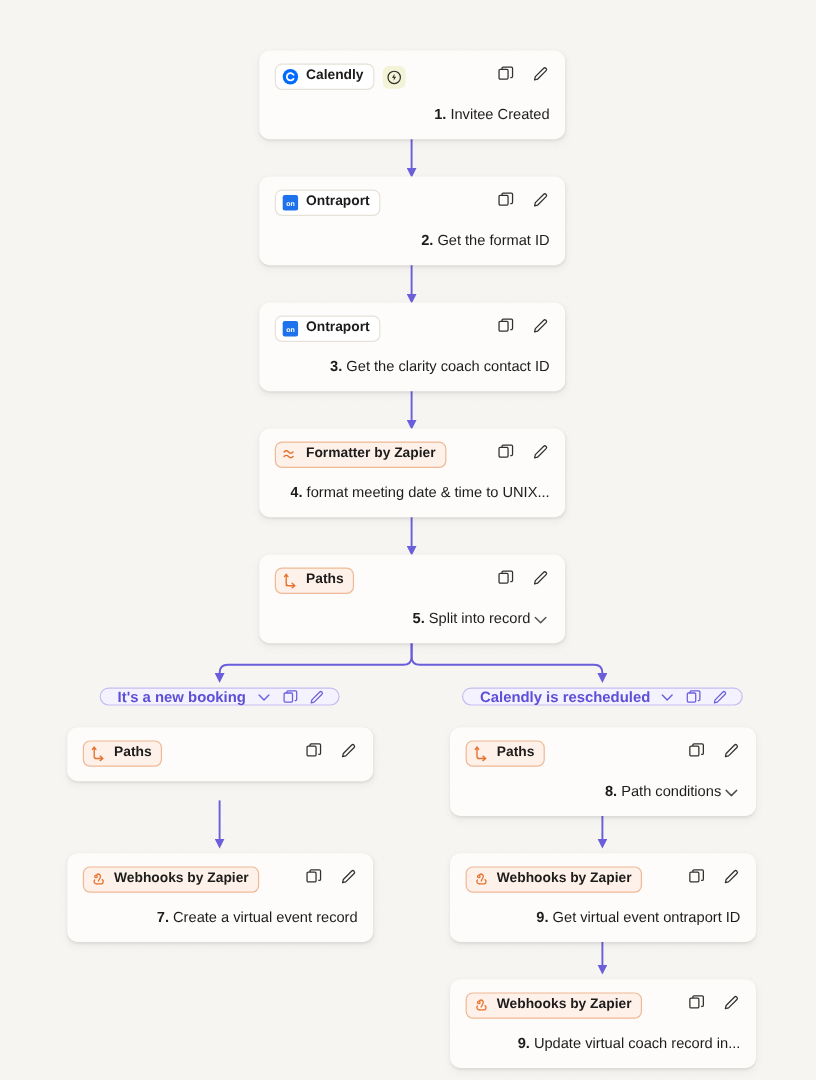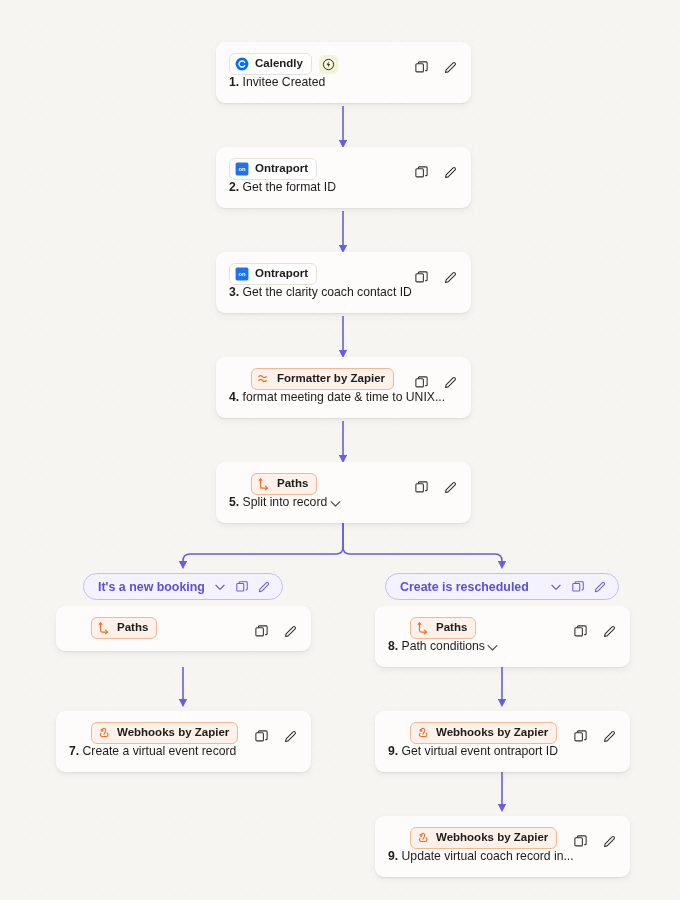--- a/index.html
+++ b/index.html
@@ -36,21 +36,21 @@
     position: absolute;
     background: #fdfcfa;
     border-radius: 9px;
     box-shadow: 0 1px 2px rgba(20,16,10,0.07), 0 3px 8px rgba(20,16,10,0.05);
     z-index: 2;
     box-sizing: border-box;
     padding: 11px 13px 12px 13px;
   }
   .node-head {
     display: flex;
-    align-items: flex-end;
+    align-items: flex-start;
     justify-content: space-between;
   }
   .head-left {
     display: flex;
     align-items: center;
     gap: 7px;
   }
   .head-right {
     display: flex;
     align-items: center;
@@ -70,45 +70,44 @@
     line-height: 1;
     white-space: nowrap;
   }
   .chip.plain {
     background: #ffffff;
     border: 1px solid #e6e2da;
   }
   .chip.zapier {
     background: #fdf1e9;
     border: 1px solid #f0b894;
-    margin-left: 22px;
   }
   .chip-ico {
     width: 14px;
     height: 14px;
     flex: 0 0 14px;
     display: block;
   }
 
   
   .mini-badge {
     width: 19px;
     height: 19px;
     border-radius: 5px;
     background: #f3f4d7;
     display: inline-flex;
     align-items: center;
     justify-content: center;
   }
 
   .node-body {
-    margin-top: 0;
+    margin-top: 13px;
     display: flex;
     align-items: center;
-    justify-content: flex-start;
+    justify-content: flex-end;
   }
   .step-text {
     font-size: 12.2px;
     color: #1d1c1a;
     line-height: 1.3;
     white-space: nowrap;
     overflow: hidden;
     text-overflow: ellipsis;
   }
   .step-text b {
@@ -131,21 +130,21 @@
     display: inline-flex;
     align-items: center;
     justify-content: center;
     cursor: pointer;
   }
 
   
   .path-pill {
     position: absolute;
     box-sizing: border-box;
-    height: 27px;
+    height: 15px;
     border-radius: 14px;
     border: 1.3px solid #c5bdf0;
     background: #f4f2fe;
     display: flex;
     align-items: center;
     justify-content: space-between;
     padding: 0 11px 0 14px;
     z-index: 3;
   }
   .path-pill .ptitle {
@@ -391,21 +390,21 @@
       </span>
       <span class="icon-btn">
         <svg width="14" height="14" viewBox="0 0 24 24" fill="none" stroke="currentColor" stroke-width="1.8" stroke-linecap="round" stroke-linejoin="round">
           <path d="M4 20 l1-4.2 L16.2 4.6 a2 2 0 0 1 2.8 0 l0.4 0.4 a2 2 0 0 1 0 2.8 L8.2 19 Z"></path>
         </svg>
       </span>
     </span>
   </div>
 
   <div class="path-pill" style="left:385px; top:573px; width:234px;">
-    <span class="ptitle">Create is rescheduled</span>
+    <span class="ptitle">Calendly is rescheduled</span>
     <span class="pactions">
       <span class="chev">
         <svg width="14" height="14" viewBox="0 0 24 24" fill="none" stroke="currentColor" stroke-width="2" stroke-linecap="round" stroke-linejoin="round">
           <path d="M5 9 L12 16 L19 9"></path>
         </svg>
       </span>
       <span class="icon-btn">
         <svg width="14" height="14" viewBox="0 0 24 24" fill="none" stroke="currentColor" stroke-width="1.8">
           <rect x="3" y="6" width="12" height="13" rx="1.6"></rect>
           <path d="M7 6 V4.6 A1.6 1.6 0 0 1 8.6 3 H19.4 A1.6 1.6 0 0 1 21 4.6 V15.4 A1.6 1.6 0 0 1 19.4 17 H18"></path>

